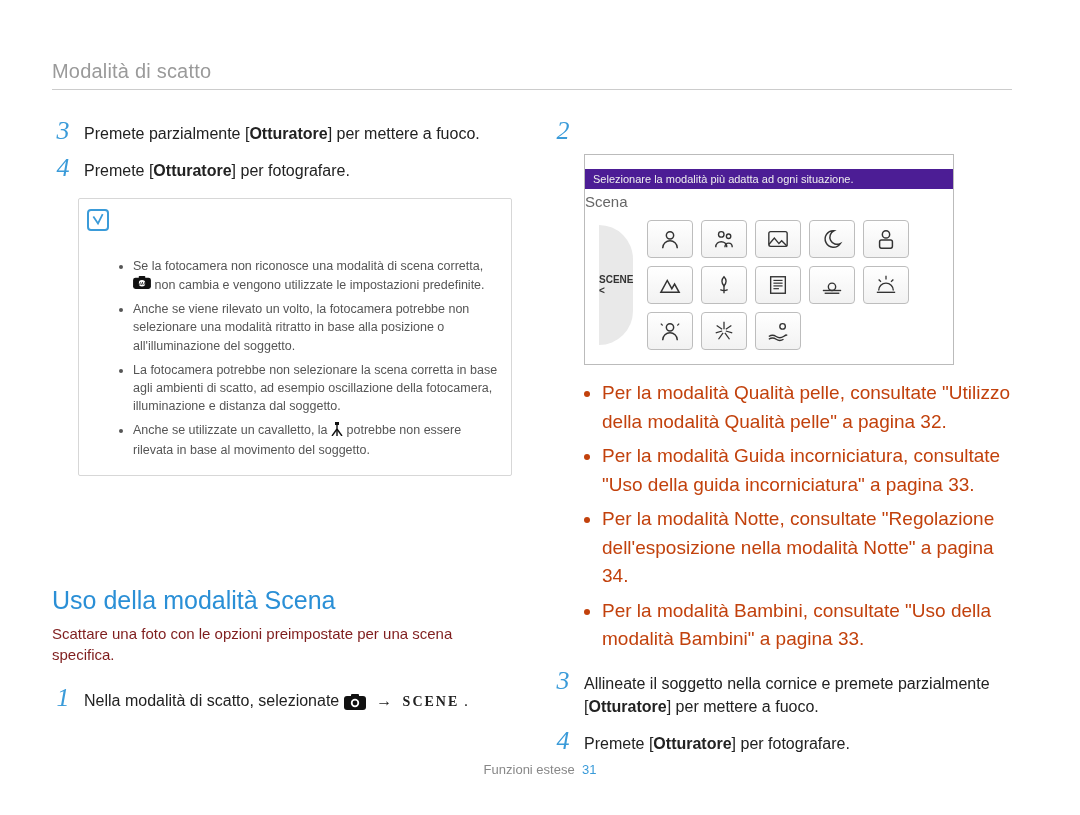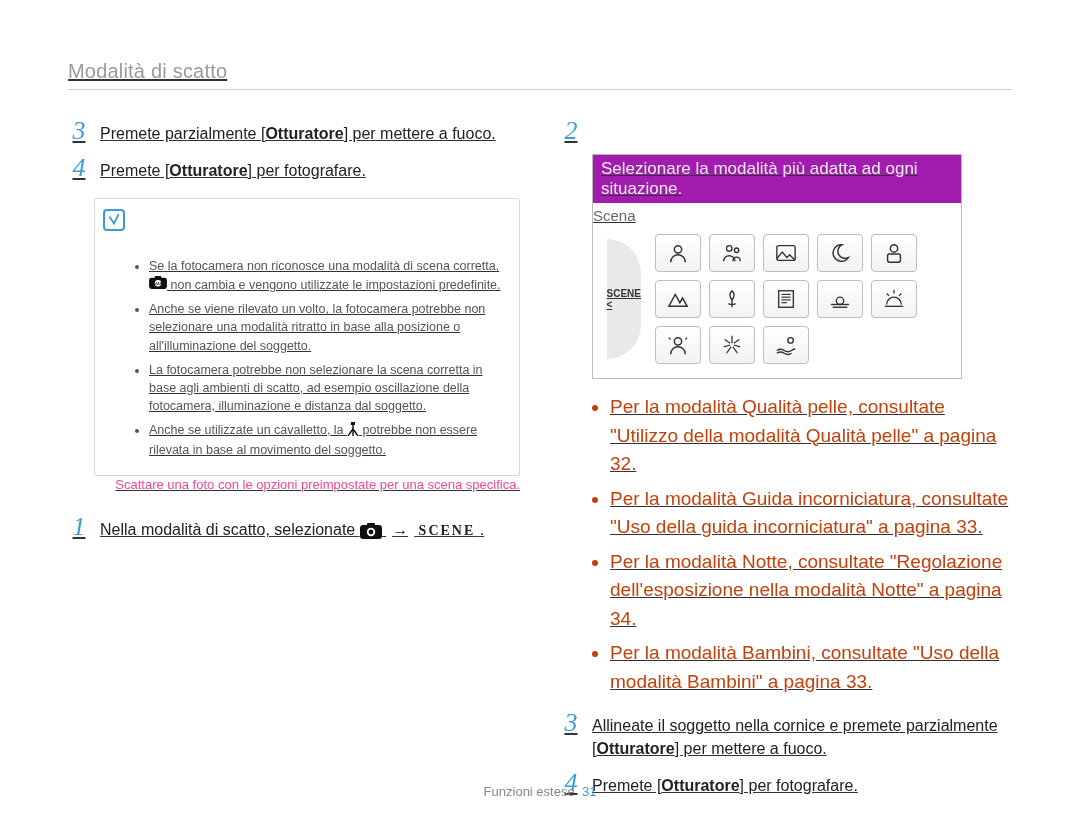--- a/index.html
+++ b/index.html
@@ -1,50 +1,50 @@
 <!DOCTYPE html>
 <html><head>
 <meta charset="utf-8">
 <style>
   * { box-sizing: border-box; margin: 0; padding: 0; }
   html, body { width: 1080px; height: 815px; background: #fff; font-family: Arial, Helvetica, sans-serif; color: #333; }
-  .page { padding: 60px 68px 30px 68px; position: relative; height: 100%; text-decoration: underline; }
+  .page { padding: 60px 68px 30px 52px; position: relative; height: 100%; }
   .header-title { color: #9a9a9a; font-size: 20px; font-weight: 300; letter-spacing: 0.2px; }
   .header-rule { border: none; border-top: 1px solid #ccc; margin-top: 6px; margin-bottom: 28px; }
   .cols { display: flex; gap: 40px; }
   .col { flex: 1 1 0; min-width: 0; }
   .step { display: flex; gap: 10px; margin-bottom: 10px; }
   .step-num { color: #3a9bd9; font-family: Georgia, "Times New Roman", serif; font-style: italic; font-size: 26px; line-height: 1; width: 22px; flex: 0 0 22px; text-align: center; }
   .step-text { font-size: 16px; line-height: 1.45; color: #222; padding-top: 4px; }
   .step-text b, .strong { font-weight: 700; }
   .notebox { margin: 16px 0 0 26px; border: 1px solid #d7d7d7; border-radius: 2px; padding: 10px 12px 10px 40px; position: relative; font-size: 12.5px; line-height: 1.45; color: #555; }
   .notebox .note-icon { position: absolute; left: 8px; top: 10px; width: 22px; height: 22px; border: 2px solid #3a9bd9; border-radius: 4px; display: flex; align-items: center; justify-content: center; color: #3a9bd9; }
   .notebox ul { list-style: disc; padding-left: 14px; margin-top: 48px; }
   .notebox li { margin-bottom: 6px; }
   .notebox .smart-icon { display:inline-block; vertical-align:middle; }
   .notebox .tripod-icon { display:inline-block; vertical-align:-2px; }
   .section-h { color: #2a8fd6; font-size: 25px; font-weight: 400; margin-top: 110px; margin-bottom: 8px; }
-  .section-desc { font-size: 13px; color: #ec4899; line-height: 1.4; margin-bottom: 20px; text-align: right; }
+  .section-desc { font-size: 15px; color: #7f1d1d; line-height: 1.4; margin-bottom: 20px; }
   .inline-icon { display:inline-flex; align-items:center; justify-content:center; vertical-align: -4px; }
   .scene-word { font-family: Georgia, serif; font-weight: 700; letter-spacing: 2px; font-size: 14px; text-align: center; }
 
   
   .scene-shot { margin: 8px 0 14px 32px; width: 370px; border: 1px solid #bbb; background: #fff; }
-  .scene-tip { background: #a21caf; color: #eee; font-size: 17px; padding: 4px 8px; }
+  .scene-tip { background: #4c1d95; color: #eee; font-size: 11px; padding: 4px 8px; margin-top: 14px; }
   .scene-title-bar { text-align: left; padding: 4px 0 0 0; color: #666; font-size: 15px; }
   .scene-body { display: flex; padding: 10px 14px 14px 14px; gap: 14px; align-items: center; }
-  .left-arc { width: 34px; height: 120px; background: #e9e9e9; border-top-right-radius: 60px; border-bottom-right-radius: 60px; display:flex; align-items:center; justify-content:flex-end; font-size: 10px; font-weight:700; color:#333; }
+  .left-arc { width: 34px; height: 120px; background: #e9e9e9; border-top-right-radius: 60px; border-bottom-right-radius: 60px; display:flex; align-items:center; justify-content:flex-start; font-size: 10px; font-weight:700; color:#333; }
   .grid { display: grid; grid-template-columns: repeat(5, 46px); grid-auto-rows: 38px; gap: 8px; }
   .cell { border: 1px solid #bdbdbd; border-radius: 4px; background: linear-gradient(#fff,#f2f2f2); display:flex; align-items:center; justify-content:center; }
   .cell svg { width: 22px; height: 22px; }
   .cell.empty { visibility: hidden; }
 
   .bullets { margin: 6px 0 14px 32px; padding-left: 18px; font-size: 19px; line-height: 1.5; color: #c2410c; }
   .bullets li { margin-bottom: 6px; list-style: disc; }
-  .footer { position: absolute; bottom: 16px; left: 0; right: 0; text-align: center; color: #888; font-size: 13px; }
+  .footer { position: absolute; bottom: 38px; left: 0; right: 0; text-align: center; color: #888; font-size: 13px; }
   .footer .pn { color: #3a9bd9; }
 </style>
 </head>
 <body>
 
 <div class="page">
   <div class="header-title">Modalità di scatto</div>
   <hr class="header-rule">
 
   <div class="cols">
@@ -83,20 +83,21 @@
             <li>Anche se utilizzate un cavalletto, la <span class="tripod-icon"><svg width="12" height="14" viewBox="0 0 12 14">
                   <rect x="4" y="0" width="4" height="3" fill="#111"></rect>
                   <line x1="6" y1="3" x2="6" y2="7" stroke="#111" stroke-width="1.4"></line>
                   <line x1="6" y1="7" x2="1" y2="14" stroke="#111" stroke-width="1.4"></line>
                   <line x1="6" y1="7" x2="11" y2="14" stroke="#111" stroke-width="1.4"></line>
                   <line x1="6" y1="7" x2="6" y2="14" stroke="#111" stroke-width="1.4"></line>
                 </svg></span> potrebbe non essere rilevata in base al movimento del soggetto.</li>
           </ul>
       </div>
 
+      <h2 class="section-h">Uso della modalità Scena</h2>
       <p class="section-desc">Scattare una foto con le opzioni preimpostate per una scena specifica.</p>
 
       <div class="step">
         <div class="step-num">1</div>
         <div class="step-text">
           <span>Nella modalità di scatto, selezionate </span>
           <span class="inline-icon">
             <svg width="22" height="16" viewBox="0 0 22 16">
                 <rect x="0" y="2" width="22" height="14" rx="3" fill="#111"></rect>
                 <rect x="7" y="0" width="8" height="3" rx="1" fill="#111"></rect>

